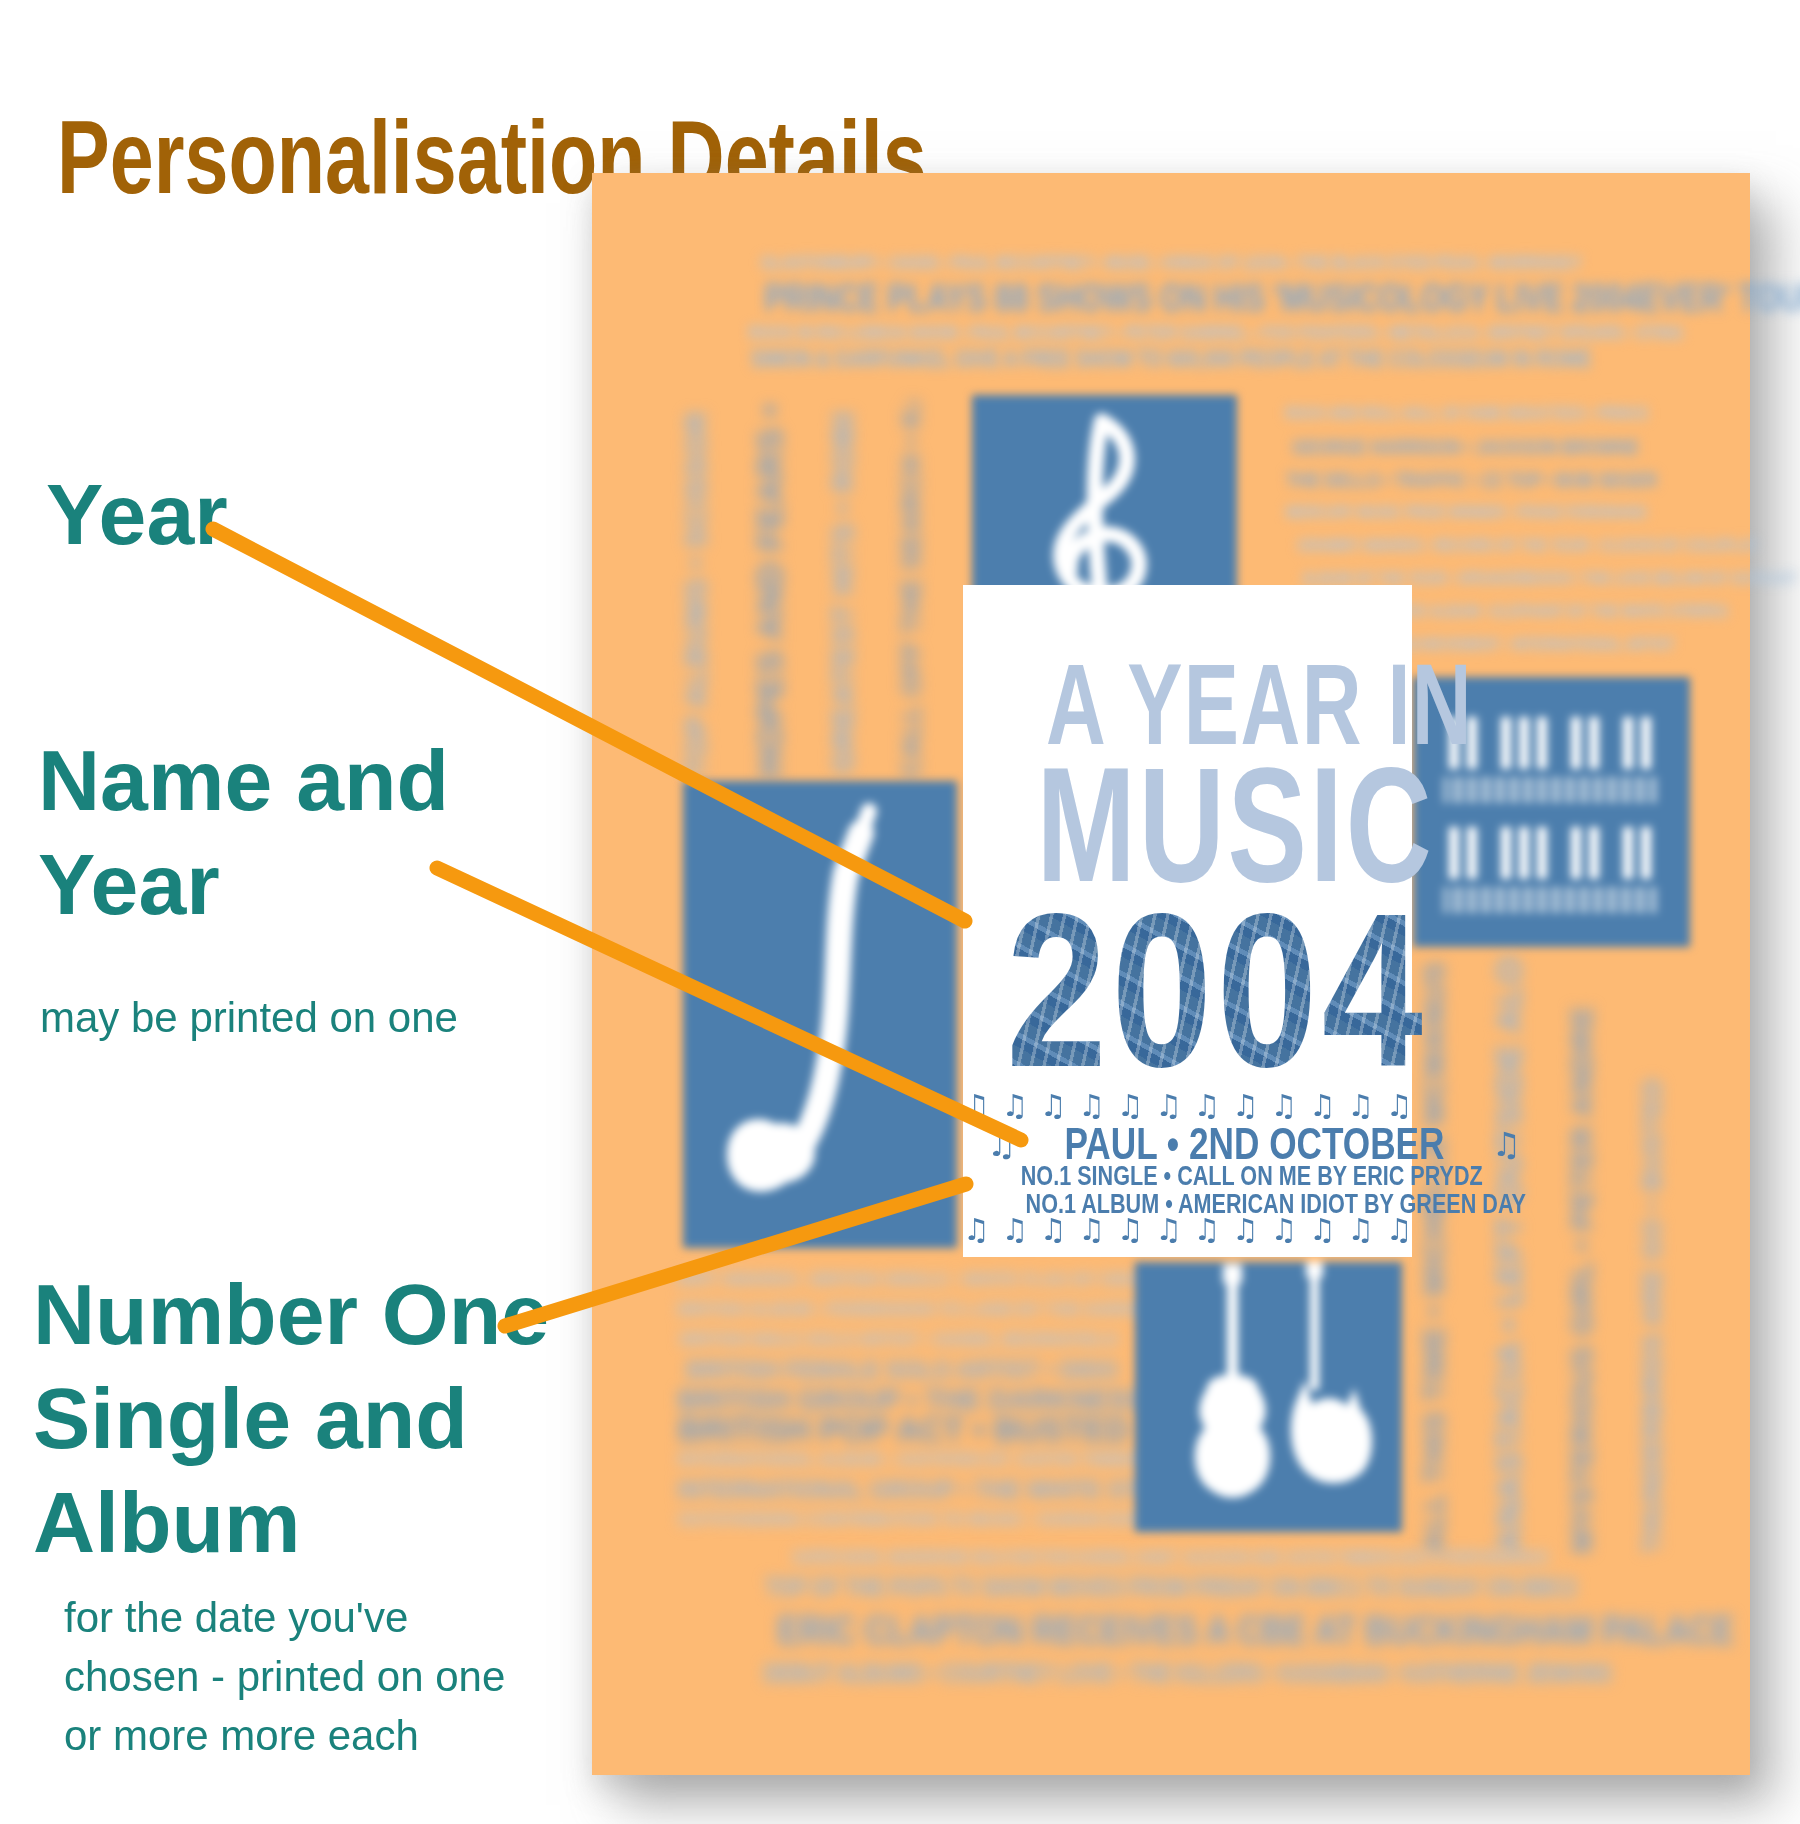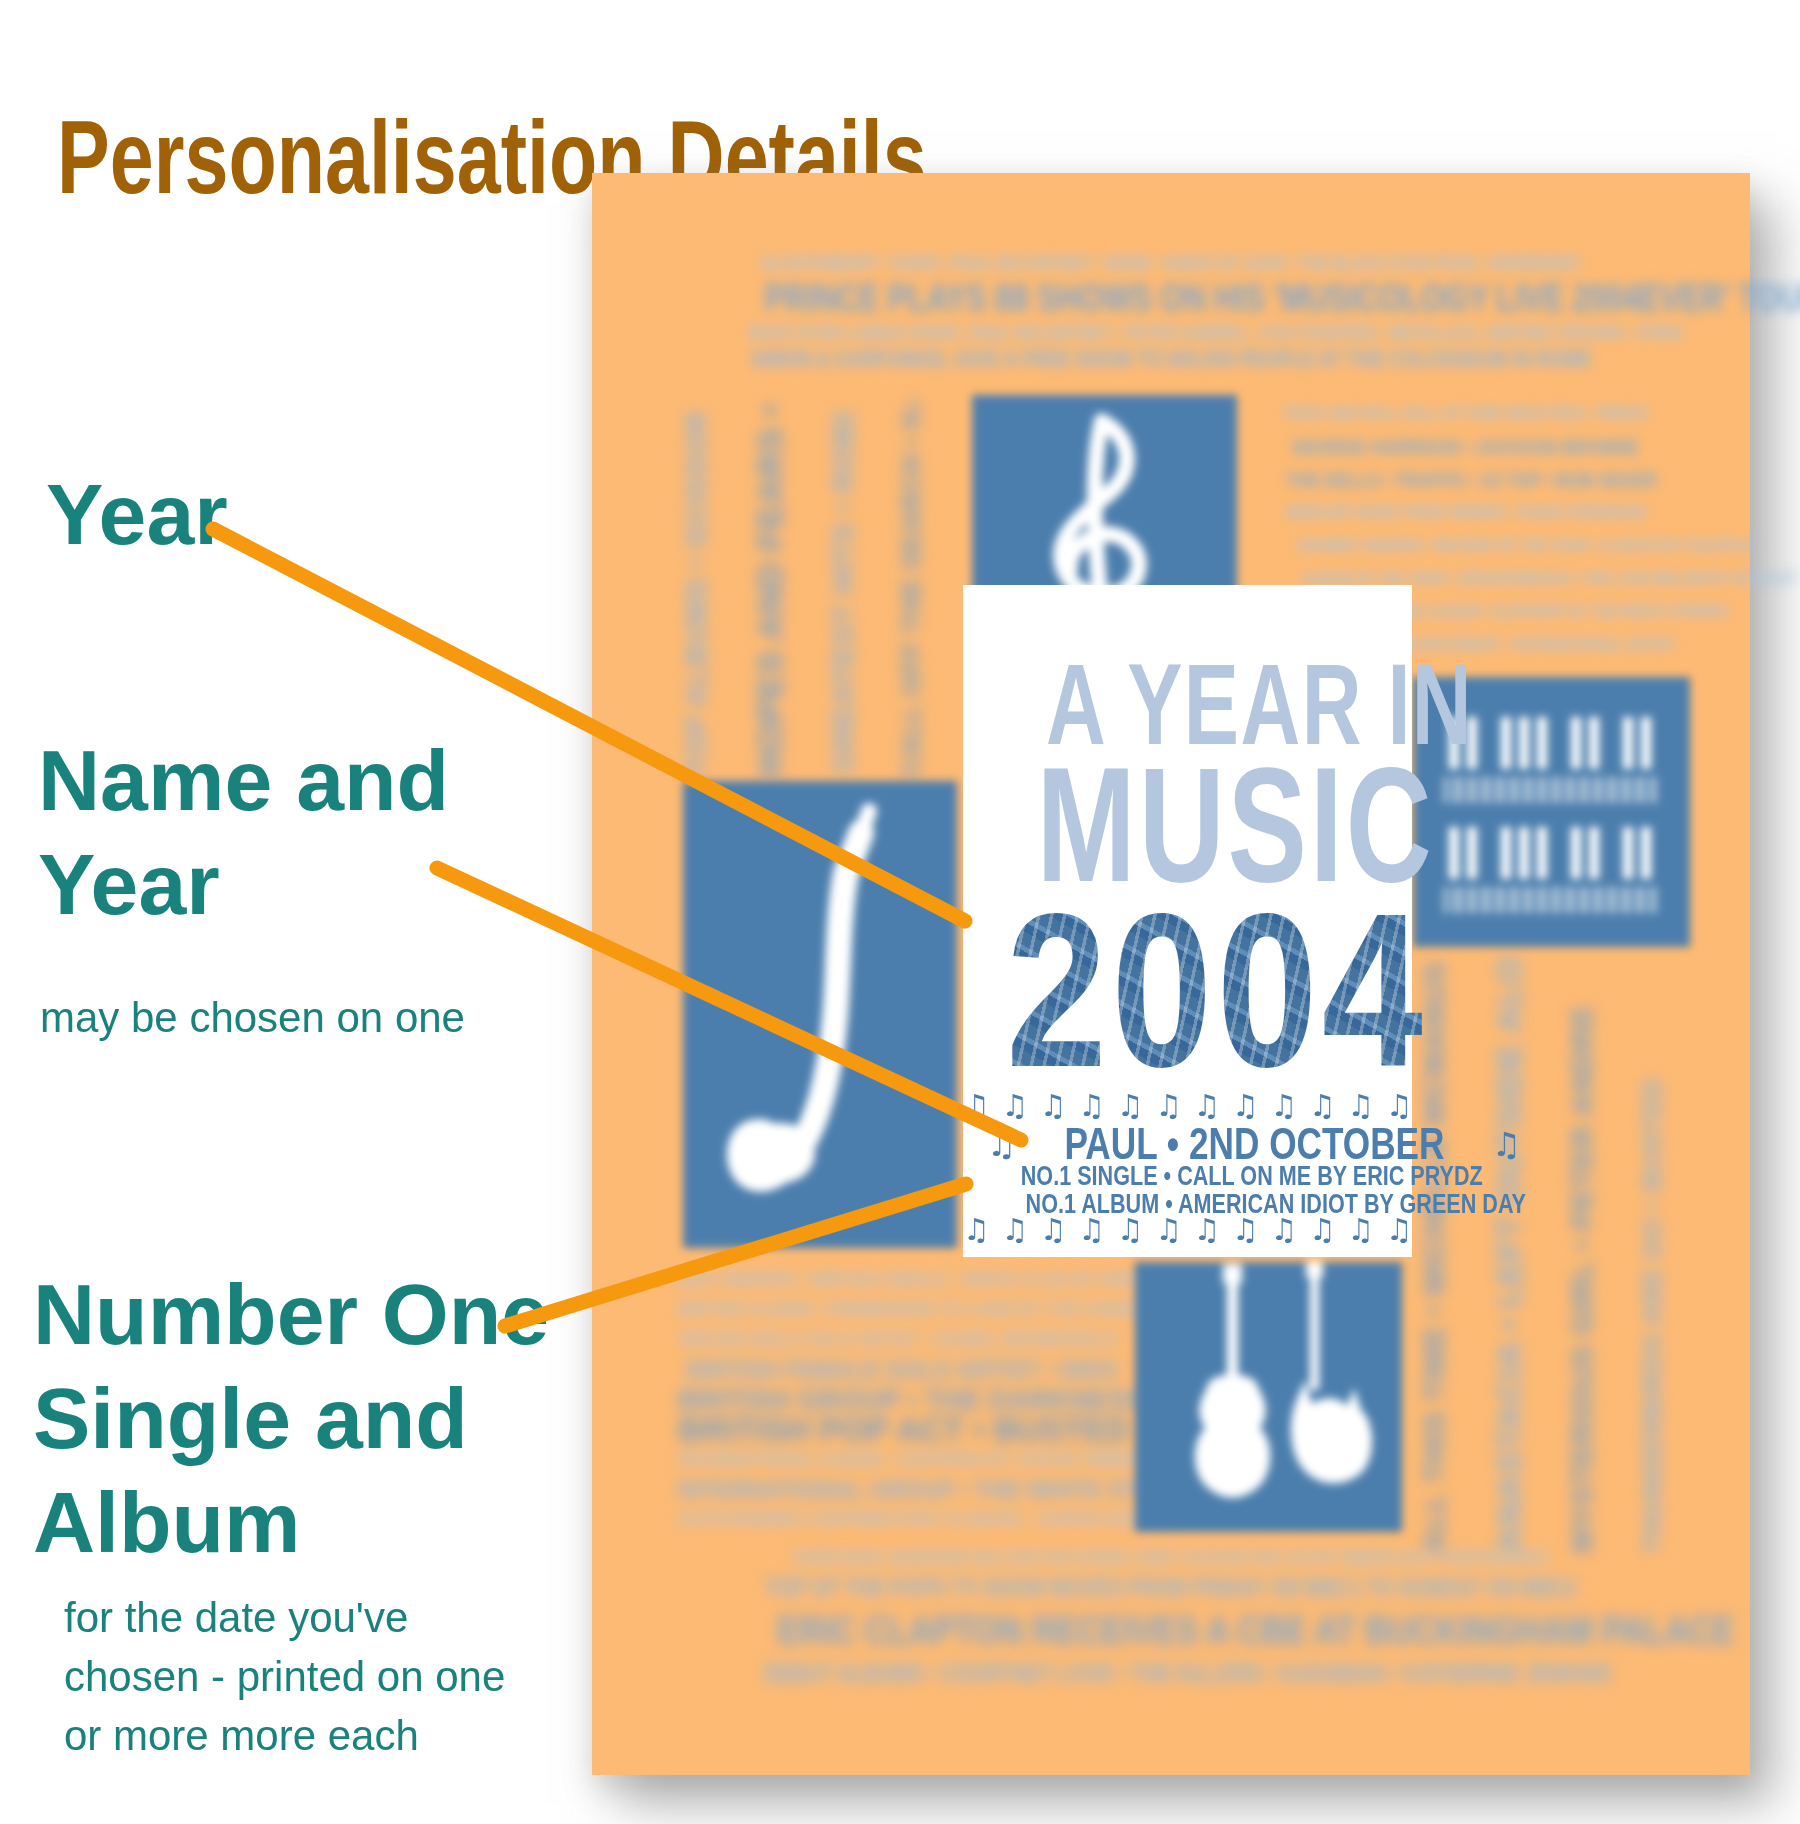--- a/index.html
+++ b/index.html
@@ -106,21 +106,21 @@
 
 <div id="label-year" class="label">
   <div>Year</div>
 </div>
 
 <div id="label-name-date" class="label">
   <div>Name and</div>
   <div>Year</div>
 </div>
 <div id="note-name-date" class="label-note">
-  <div>may be chosen on one</div>
+  <div>may be printed on one</div>
 </div>
 
 <div id="label-number-one" class="label">
   <div>Number One</div>
   <div>Single and</div>
   <div>Album</div>
 </div>
 <div id="note-number-one" class="label-note">
   <div>for the date you've</div>
   <div>chosen - printed on one</div>

